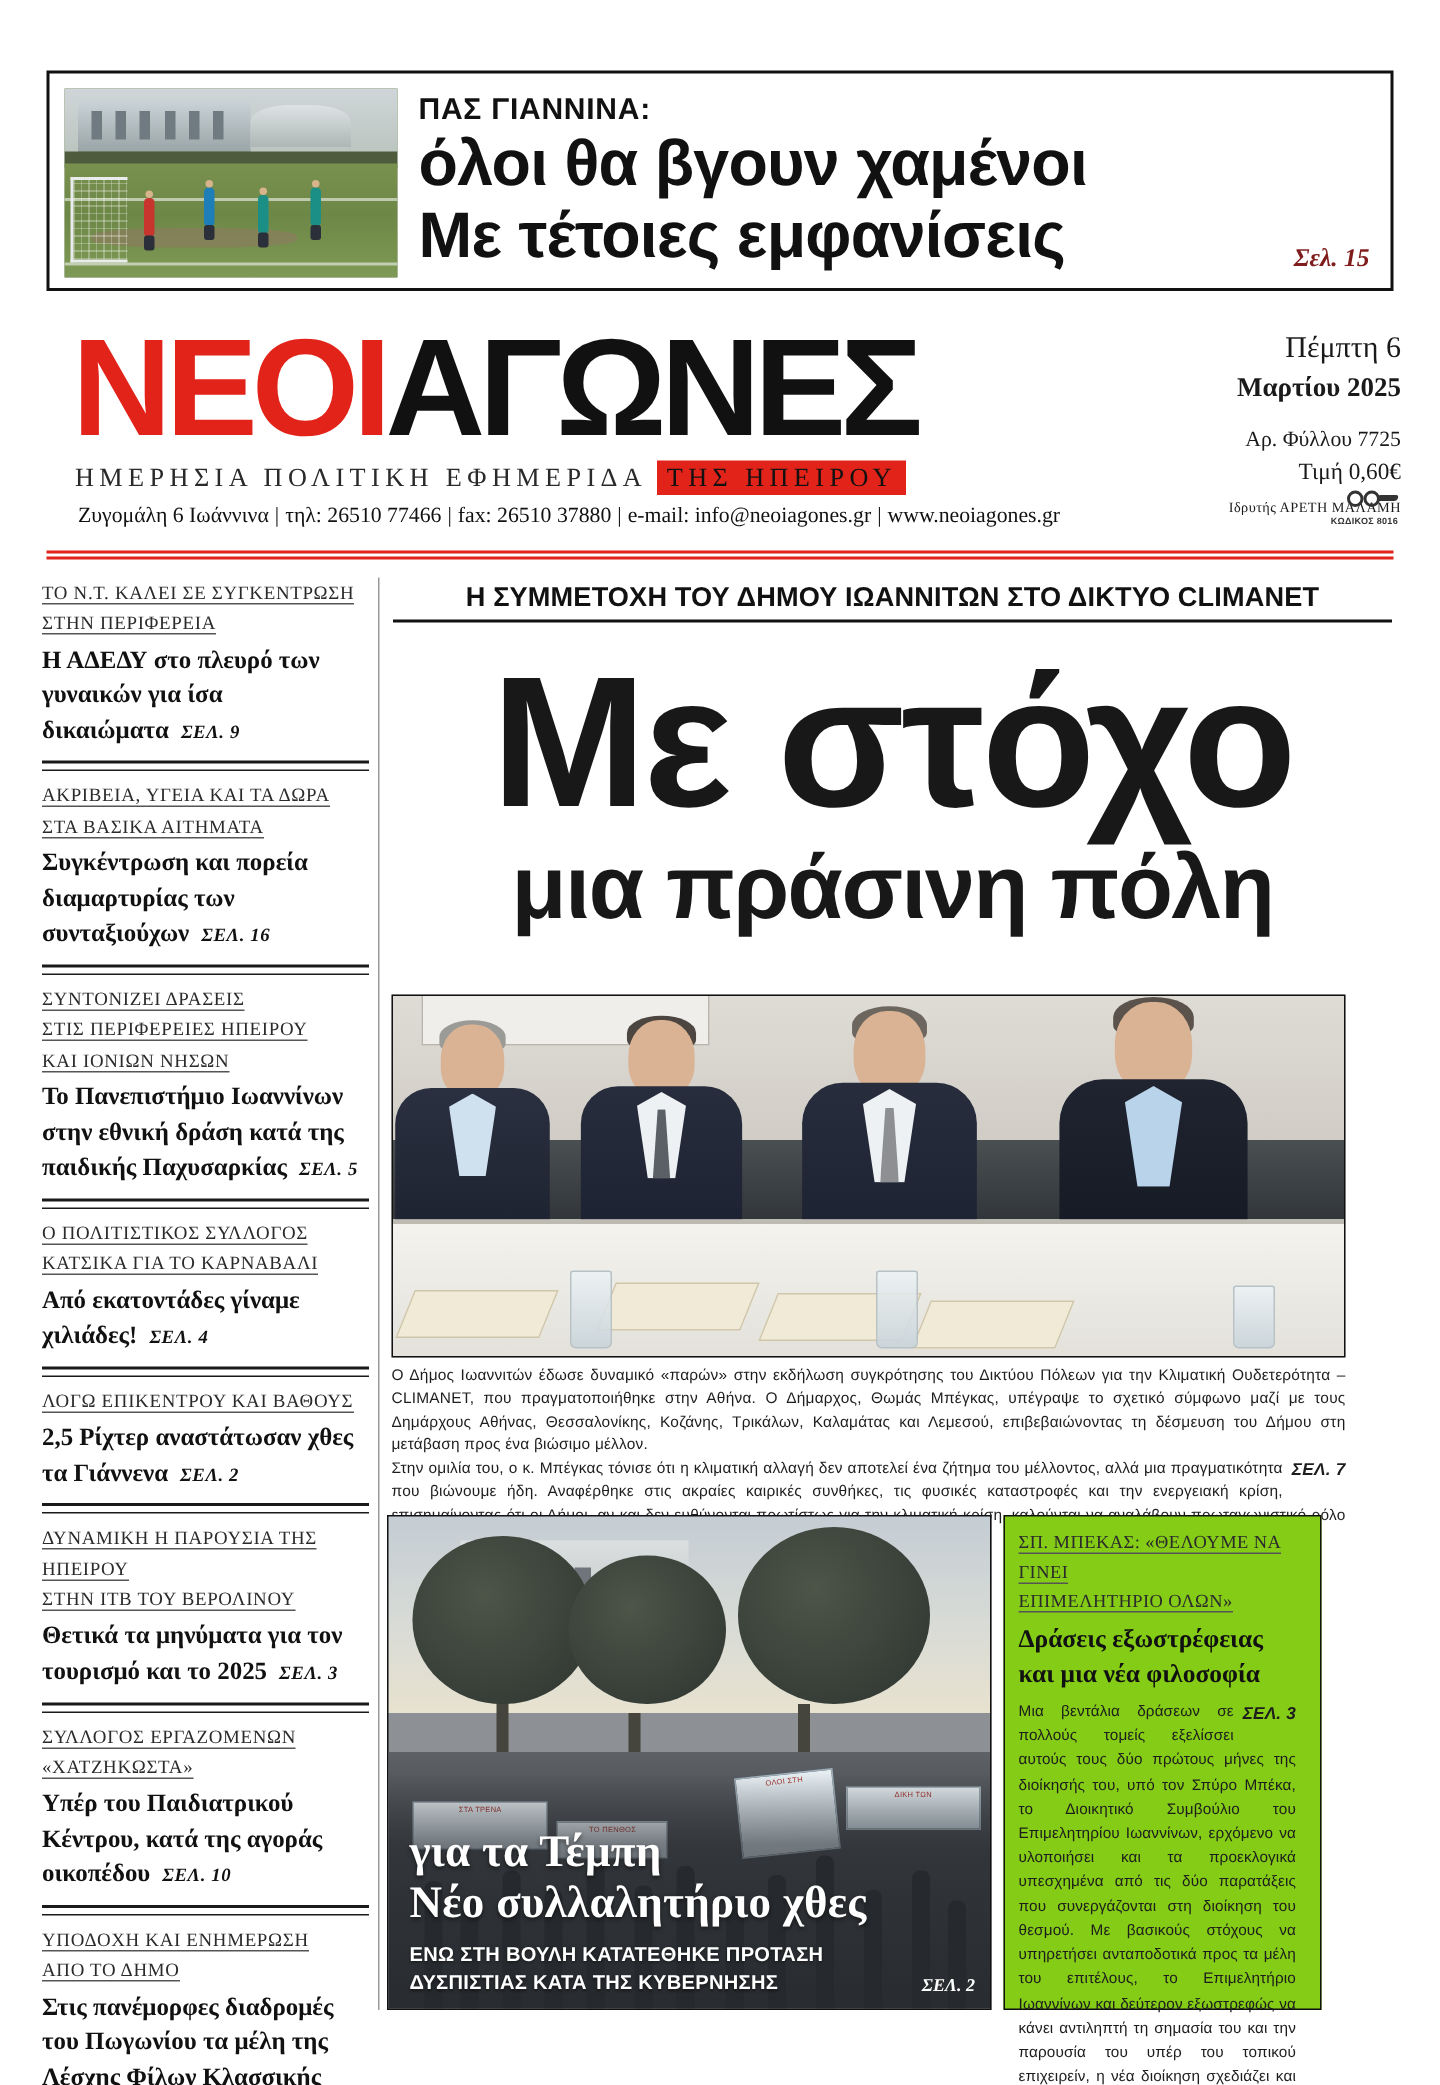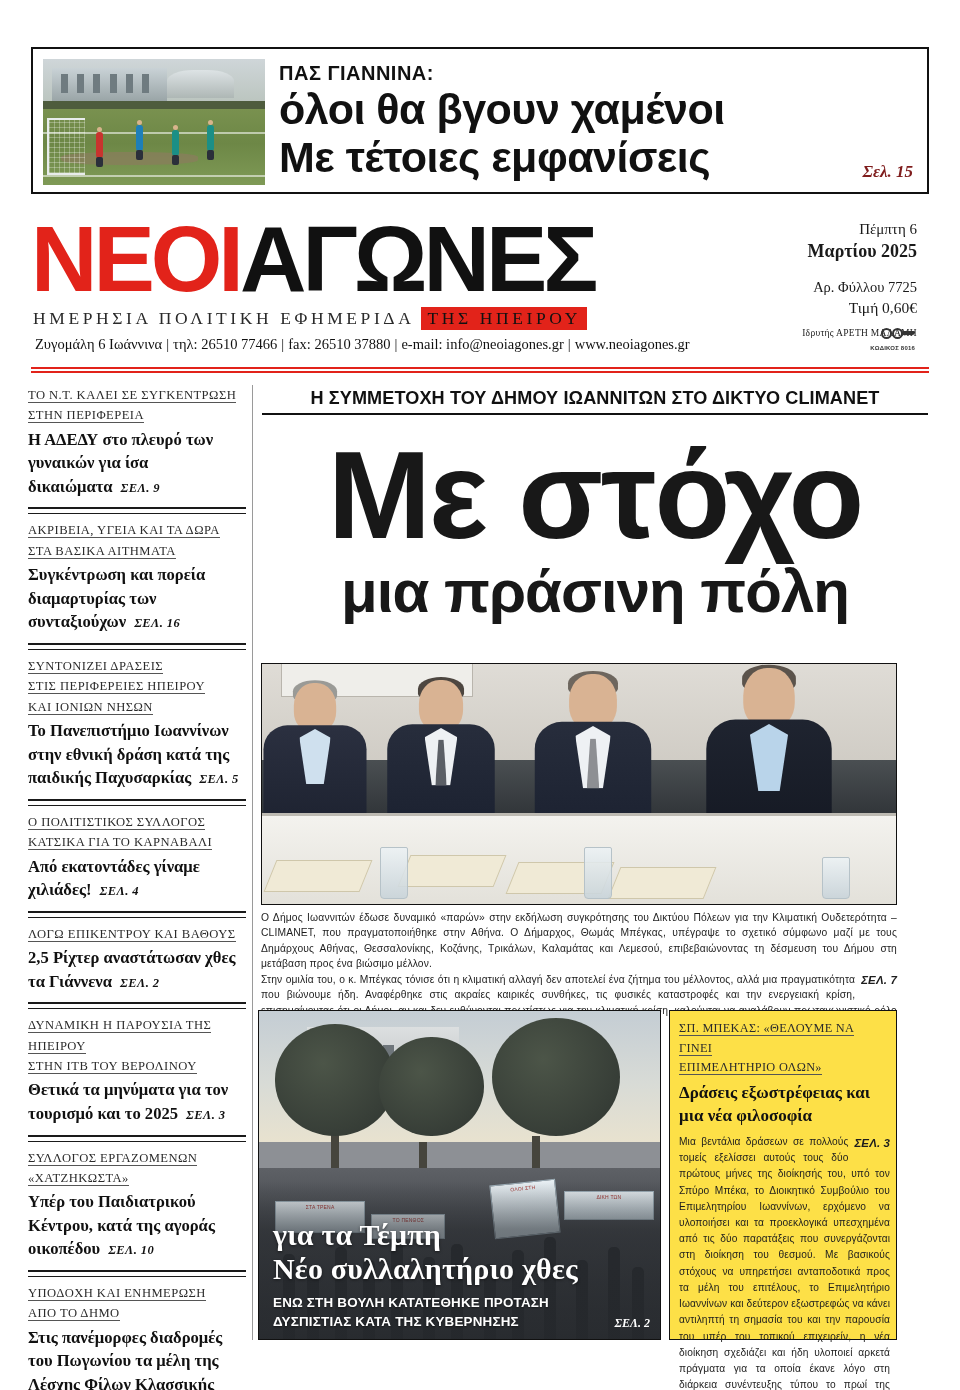--- a/index.html
+++ b/index.html
@@ -121,21 +121,21 @@
     font-family: "Liberation Serif", serif;
     font-style: italic;
     font-weight: bold;
     font-size: 17px;
     color: #7f1d1d;
   }
 
   
   .masthead {
     position: absolute;
-    left: 31px; top: 213px;
+    left: 48px; top: 213px;
     width: 898px; height: 150px;
   }
   .logo {
     position: absolute; left: 0; top: 0;
     font-family: "Liberation Sans", sans-serif;
     font-weight: bold;
     font-size: 92px;
     line-height: 1;
     letter-spacing: -4px;
     white-space: nowrap;
@@ -166,21 +166,21 @@
   }
   .contact span { margin: 12px 2px; }
 
   .info-block {
     position: absolute;
     right: 12px; top: 6px;
     width: 210px;
     text-align: right;
     font-family: "Liberation Serif", serif;
   }
-  .info-day { font-size: 15px; line-height: 1.35; }
+  .info-day { font-size: 20px; line-height: 1.35; }
   .info-date { font-size: 18px; font-weight: bold; line-height: 1.35; }
   .info-issue { font-size: 14.5px; margin-top: 13px; line-height: 1.4; }
   .info-price { font-size: 15.5px; line-height: 1.4; }
   .info-founder {
     font-size: 9.5px; margin-top: 9px; letter-spacing: .3px;
     font-family: "Liberation Serif", serif;
   }
   .kodikos-wrap {
     position: absolute; right: 14px; top: 113px;
     text-align: right;
@@ -478,25 +478,25 @@
     font-style: italic;
     font-weight: bold;
     font-size: 12px;
     color: #fff;
   }
 
   
   .br-box {
     position: absolute;
     left: 669px; top: 1010px;
-    width: 228px; height: 330px;
+    width: 212px; height: 330px;
     border: 1.5px solid #111;
     box-sizing: border-box;
-    padding: 8px 6px 6px 9px;
-    background: #fde047;
+    padding: 8px 16px 6px 9px;
+    background: #84cc16;
   }
   .br-kicker {
     font-family: "Liberation Serif", serif;
     font-size: 12.3px;
     line-height: 1.6;
     letter-spacing: .3px;
     color: #2b2b2b;
   }
   .br-kicker span { border-bottom: 1px solid #555; }
   .br-title {

